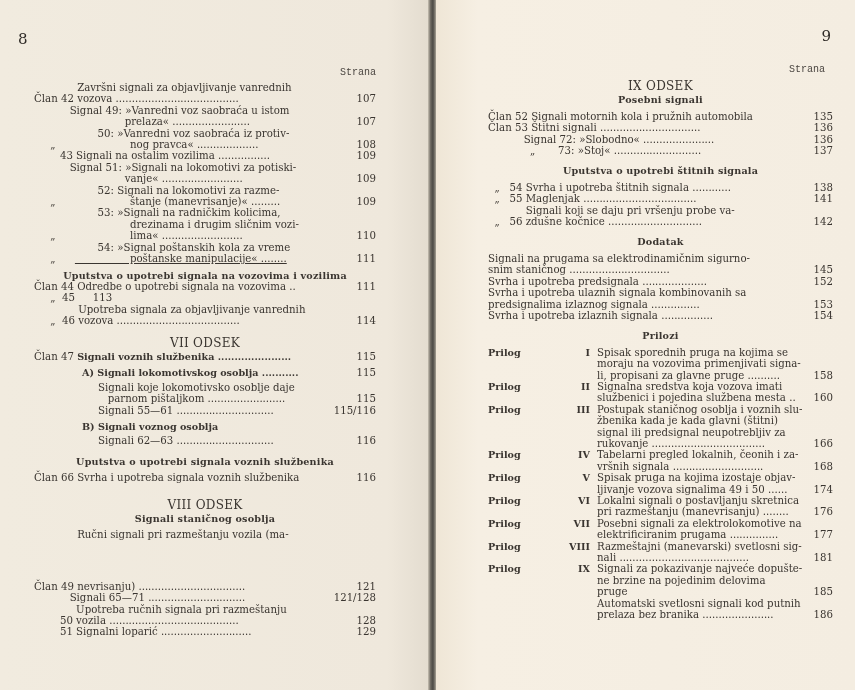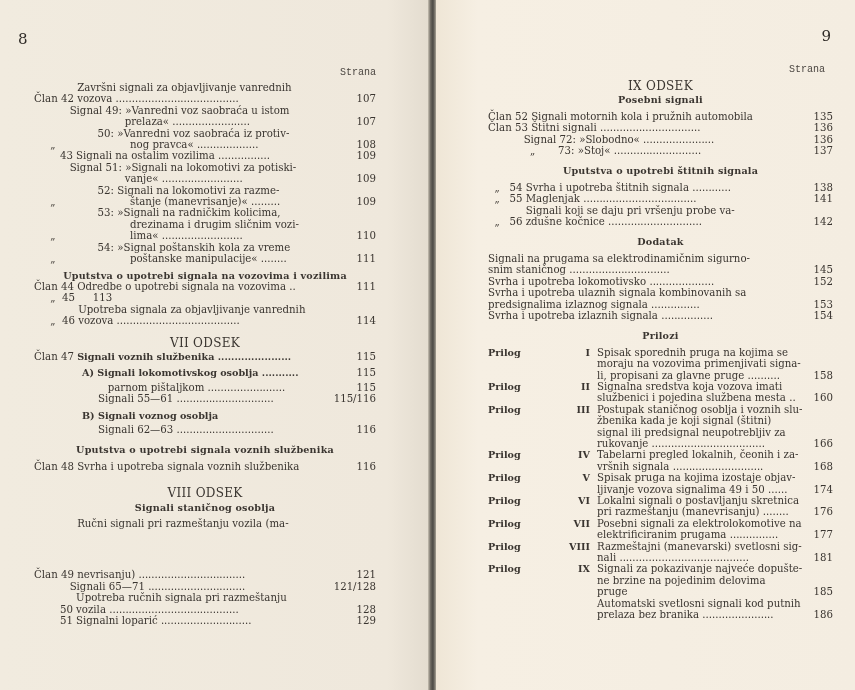--- a/index.html
+++ b/index.html
@@ -115,21 +115,21 @@
             <span class="line" style="white-space: pre;">       53: »Signali na radničkim kolicima,</span>
             <span class="line" style="white-space: pre;">                 drezinama i drugim sličnim vozi-</span>
             <span class="line" style="white-space: pre;">                 lima« .........................</span>
           </span>
           <span class="pg">110</span>
         </div>
         <div class="row">
           <span class="pre">     „      </span>
           <span class="txt">
             <span class="line" style="white-space: pre;">       54: »Signal poštanskih kola za vreme</span>
-            <span class="line" style="white-space: pre;">                 poštanske manipulacije« ........</span>
+            <span class="line" style="white-space: pre; text-decoration: underline;">                 poštanske manipulacije« ........</span>
           </span>
           <span class="pg">111</span>
         </div>
       </div>
     <div class="sp-s"></div>
     <div class="heading">Uputstva o upotrebi signala na vozovima i vozilima</div>
     <div id="left-entries-2">
         <div class="row">
           <span class="pre">Član 44 </span>
           <span class="txt">
@@ -157,40 +157,41 @@
       <span class="txt bold">Signali voznih službenika ......................</span>
       <span class="pg">115</span>
     </div>
     <div class="sp-s"></div>
     <div class="row" style="padding-left:48px">
       <span class="txt bold">A) Signali lokomotivskog osoblja ...........</span>
       <span class="pg">115</span>
     </div>
     <div class="row" style="padding-left:64px; margin-top:3px">
       <span class="txt">
+        <span class="line">Signali koje lokomotivsko osoblje daje</span>
         <span class="line" style="white-space:pre">   parnom pištaljkom ........................</span>
       </span>
       <span class="pg">115</span>
     </div>
     <div class="row" style="padding-left:64px">
       <span class="txt">Signali 55—61 ..............................</span>
       <span class="pg" style="width:48px">115/116</span>
     </div>
     <div class="sp-s"></div>
     <div class="row" style="padding-left:48px">
       <span class="txt bold">B) Signali voznog osoblja</span>
     </div>
     <div class="row" style="padding-left:64px; margin-top:3px">
       <span class="txt">Signali 62—63 ..............................</span>
       <span class="pg">116</span>
     </div>
     <div class="sp"></div>
     <div class="heading">Uputstva o upotrebi signala voznih službenika</div>
     <div class="row" style="margin-top:5px">
-      <span class="pre">Član 48 </span>
+      <span class="pre">Član 66 </span>
       <span class="txt">Svrha i upotreba signala voznih službenika</span>
       <span class="pg">116</span>
     </div>
 
     <div class="odsek" style="margin-top:16px">VIII ODSEK</div>
     <div class="heading">Signali staničnog osoblja</div>
     <div class="sp-s"></div>
     <div id="left-entries-3">
         <div class="row">
           <span class="pre">Član 49 </span>
@@ -298,21 +299,21 @@
     <div id="right-dodatak">
         <div class="row">
           <span class="txt">
             <span class="line" style="white-space: pre;">Signali na prugama sa elektrodinamičnim sigurno-</span>
             <span class="line" style="white-space: pre;">snim staničnog ...............................</span>
           </span>
           <span class="pg">145</span>
         </div>
         <div class="row">
           <span class="txt">
-            <span class="line" style="white-space: pre;">Svrha i upotreba lokomotivsko ....................</span>
+            <span class="line" style="white-space: pre;">Svrha i upotreba predsignala ....................</span>
           </span>
           <span class="pg">152</span>
         </div>
         <div class="row">
           <span class="txt">
             <span class="line" style="white-space: pre;">Svrha i upotreba ulaznih signala kombinovanih sa</span>
             <span class="line" style="white-space: pre;">predsignalima izlaznog signala ...............</span>
           </span>
           <span class="pg">153</span>
         </div>
@@ -357,21 +358,21 @@
           </div>
         </div>
         <div class="prilog-row">
           <span class="prilog-label">Prilog</span>
           <span class="roman">III</span>
           <div class="body">
             <div class="r">
               <span class="t">Postupak staničnog osoblja i voznih slu-</span>
             </div>
             <div class="r">
-              <span class="t">žbenika kada je koji signal (štitni)</span>
+              <span class="t">žbenika kada je kada glavni (štitni)</span>
             </div>
             <div class="r">
               <span class="t">signal ili predsignal neupotrebljiv za</span>
             </div>
             <div class="r">
               <span class="t">rukovanje ...................................</span>
               <span class="pg">166</span>
             </div>
           </div>
         </div>

